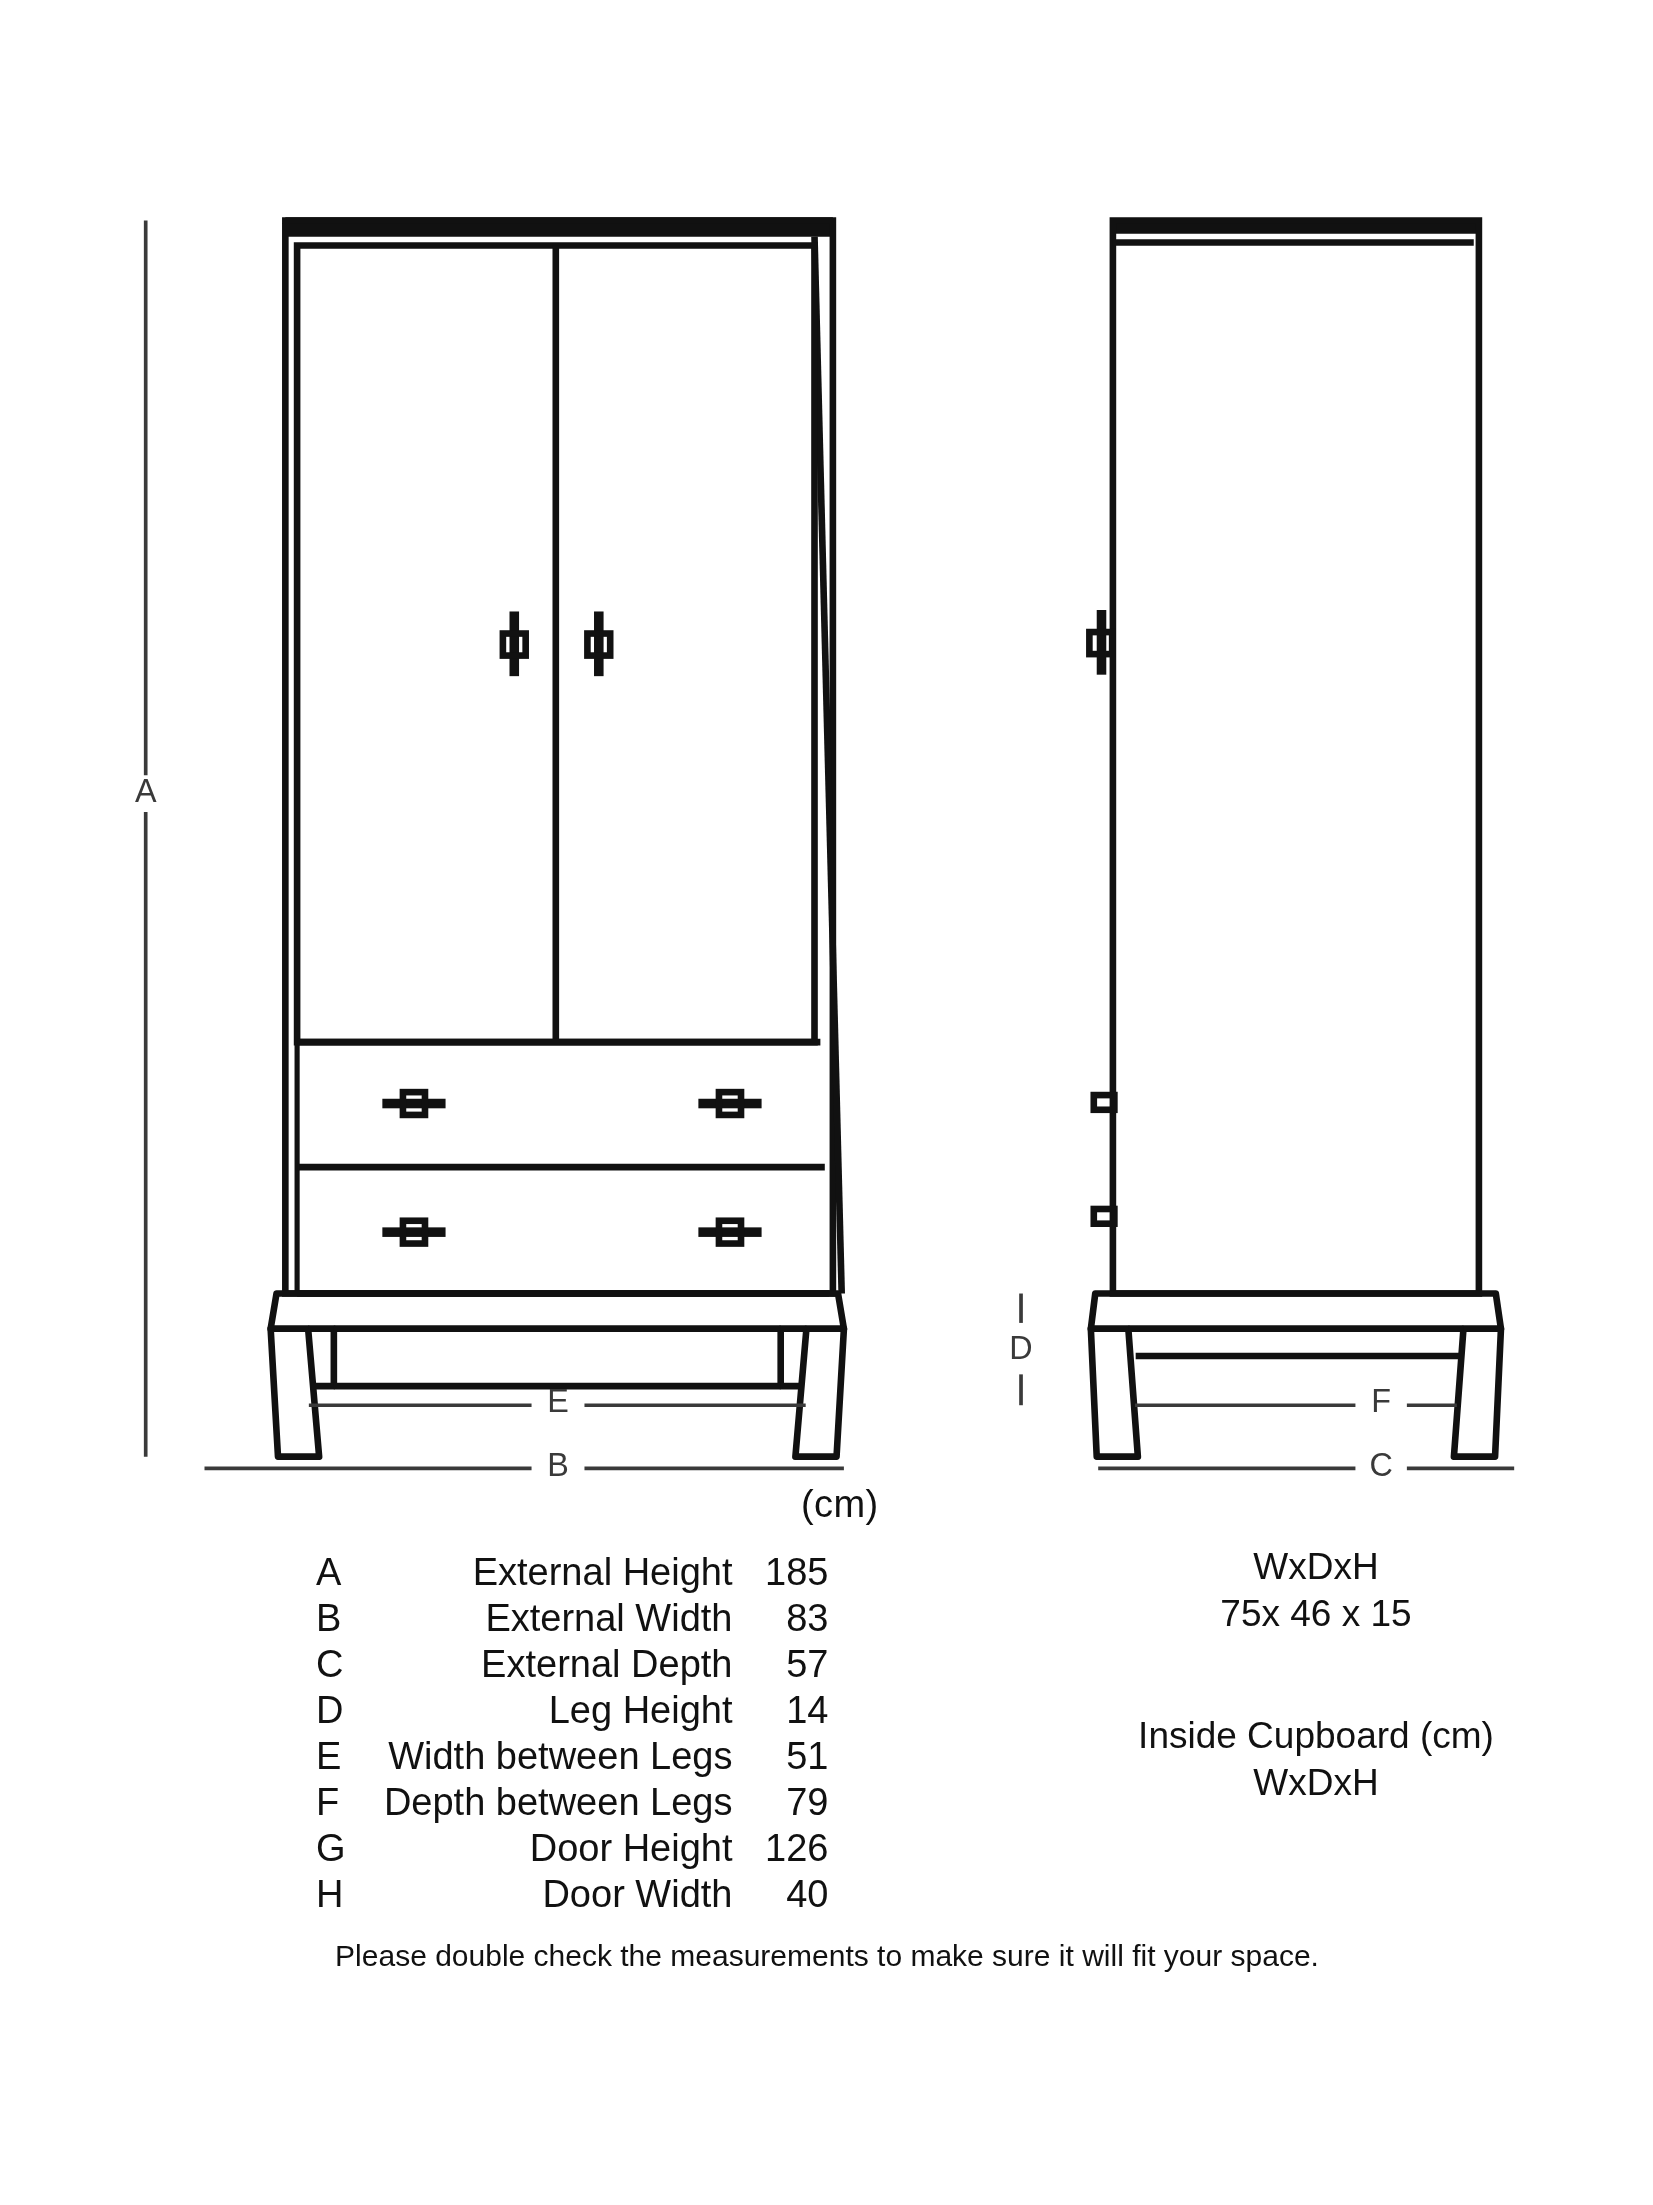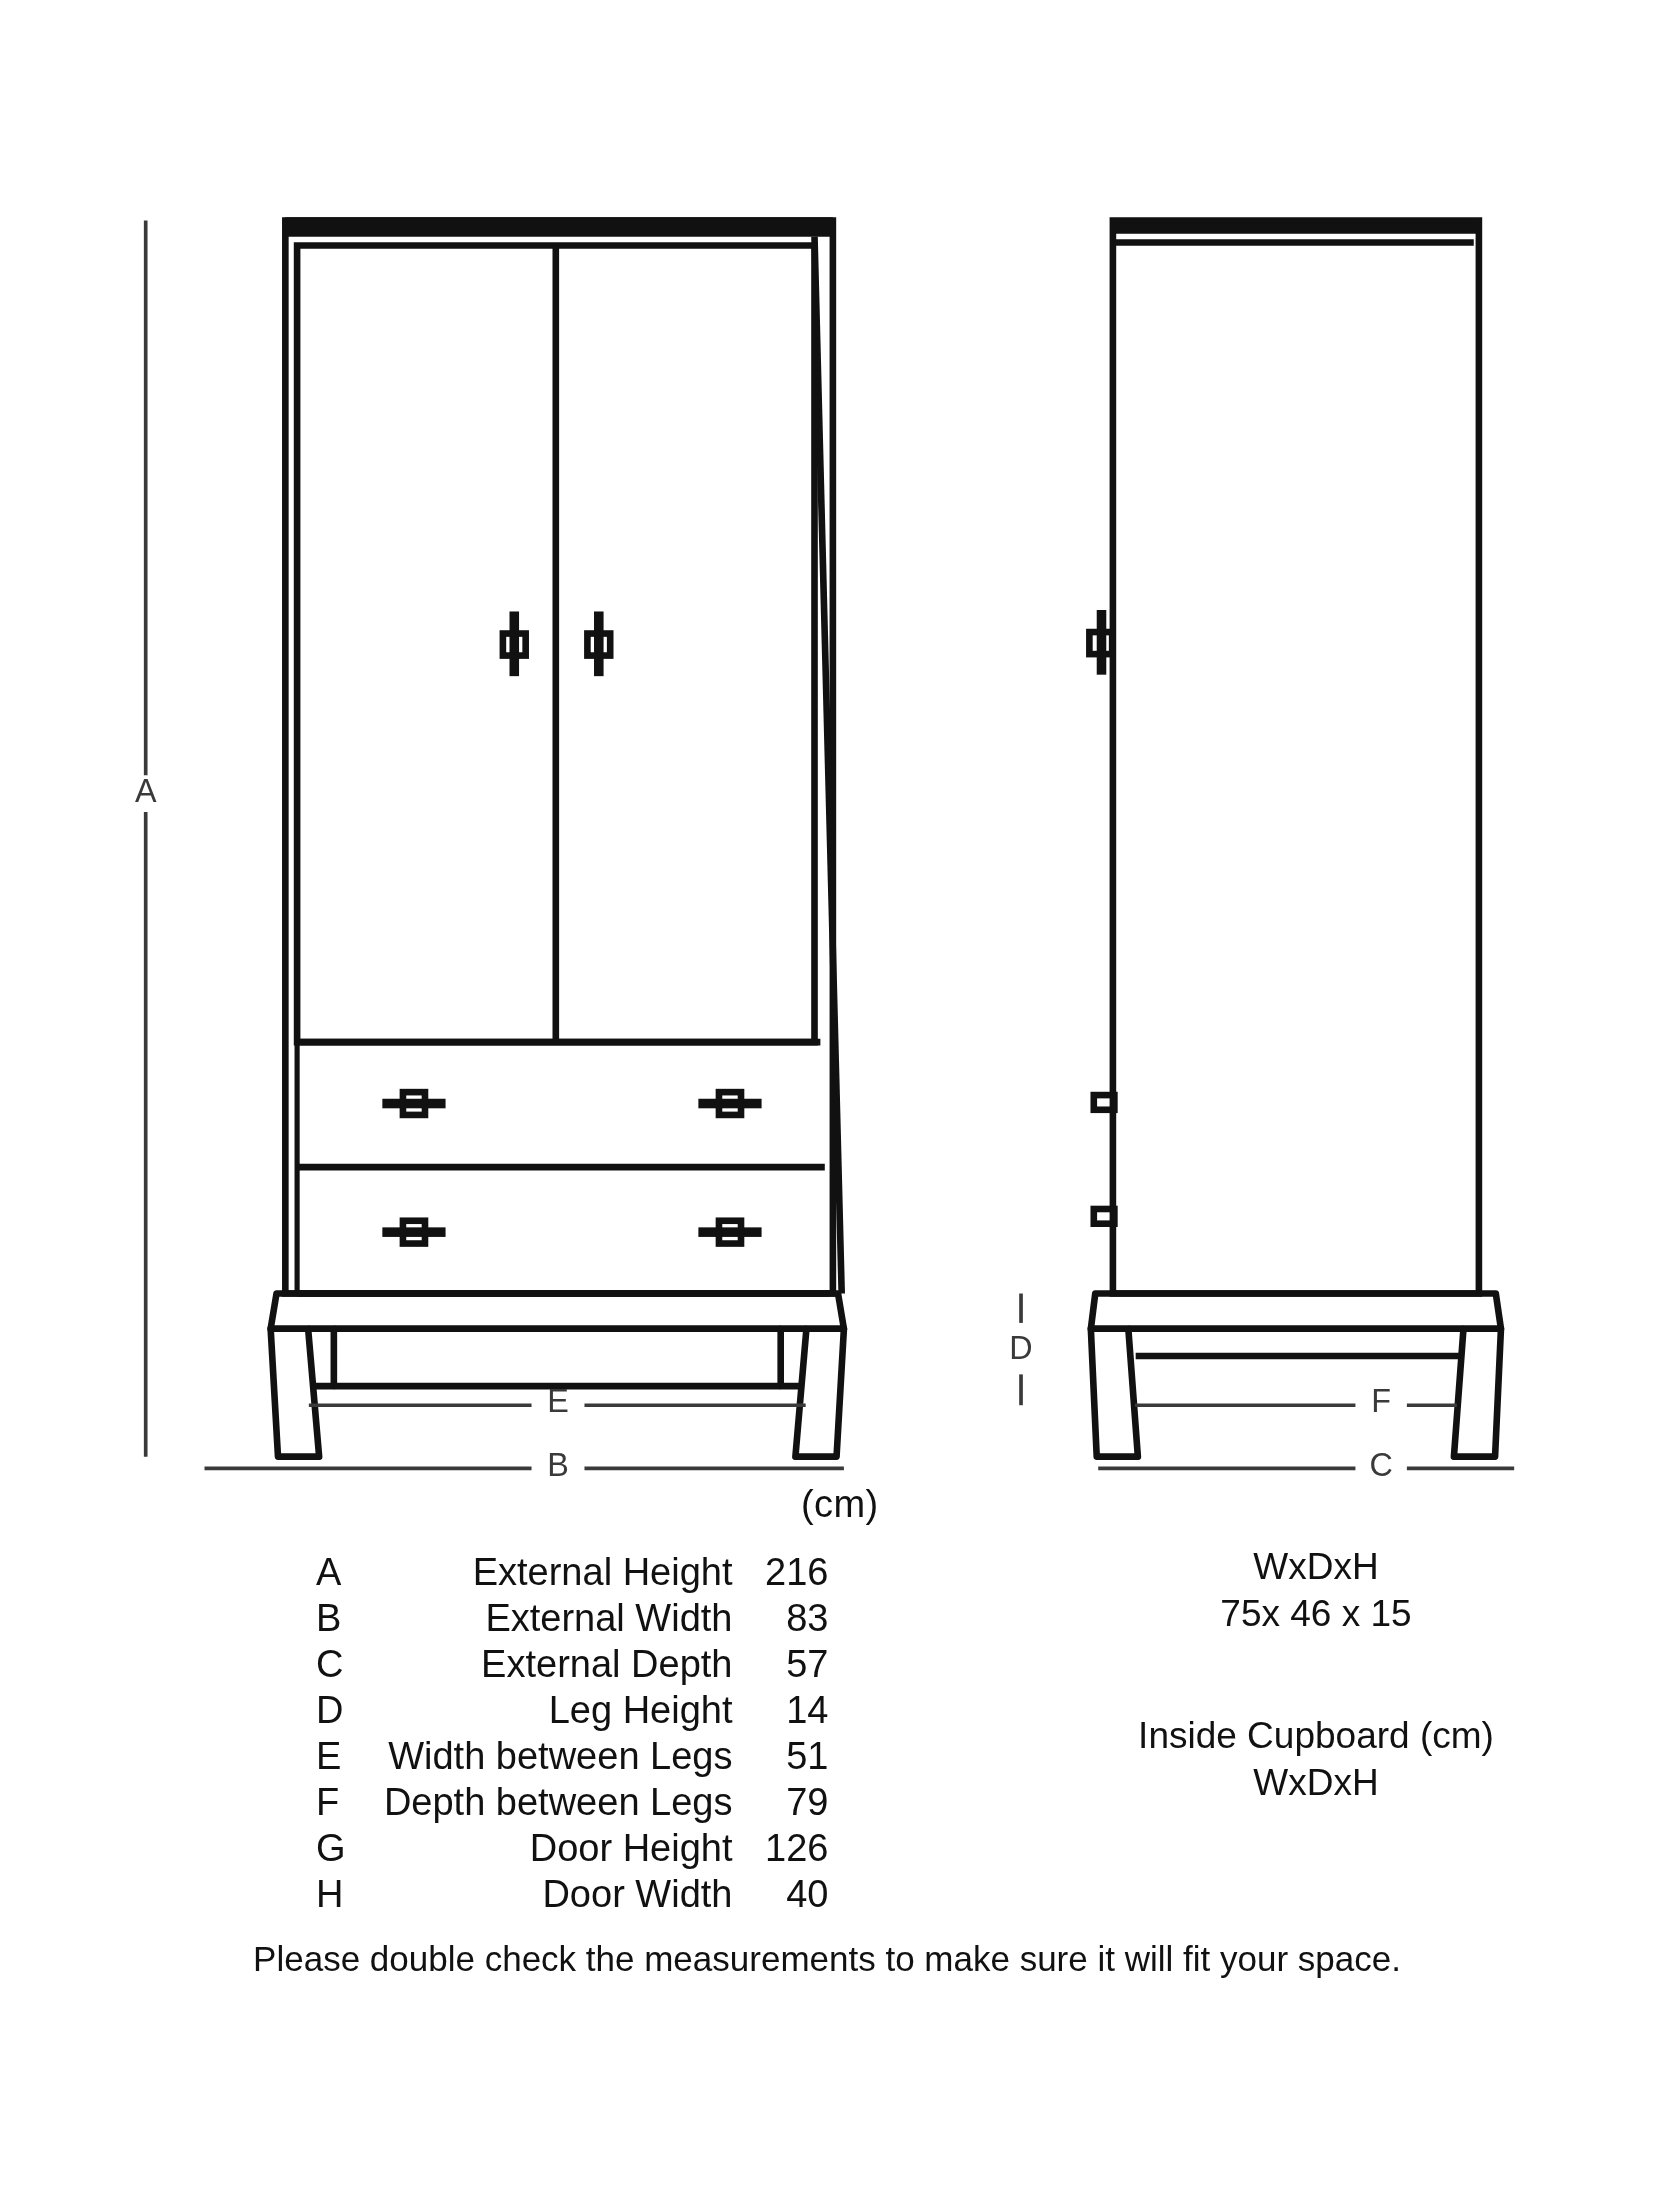--- a/index.html
+++ b/index.html
@@ -104,21 +104,21 @@
   #info-drawers { top: 1544px; }
   #info-cupboard { top: 1713px; }
   .info-block div { white-space: nowrap; }
 
   #footnote {
     position: absolute;
     left: 0;
     top: 1939px;
     width: 1654px;
     text-align: center;
-    font-size: 35px;
+    font-size: 30px;
     color: #111;
     white-space: nowrap;
   }
 </style>
 </head>
 <body>
 
 <div id="sheet">
 
   <svg id="drawing" viewBox="0 0 2250 2060">
@@ -255,21 +255,21 @@
 
   <div class="text-layer">
 
     <div id="cm-header">(cm)</div>
 
     <table id="dim-table">
       <tbody>
         <tr>
           <td class="key">A</td>
           <td class="desc">External Height</td>
-          <td class="val">216</td>
+          <td class="val">185</td>
         </tr>
         <tr>
           <td class="key">B</td>
           <td class="desc">External Width</td>
           <td class="val">83</td>
         </tr>
         <tr>
           <td class="key">C</td>
           <td class="desc">External Depth</td>
           <td class="val">57</td>

